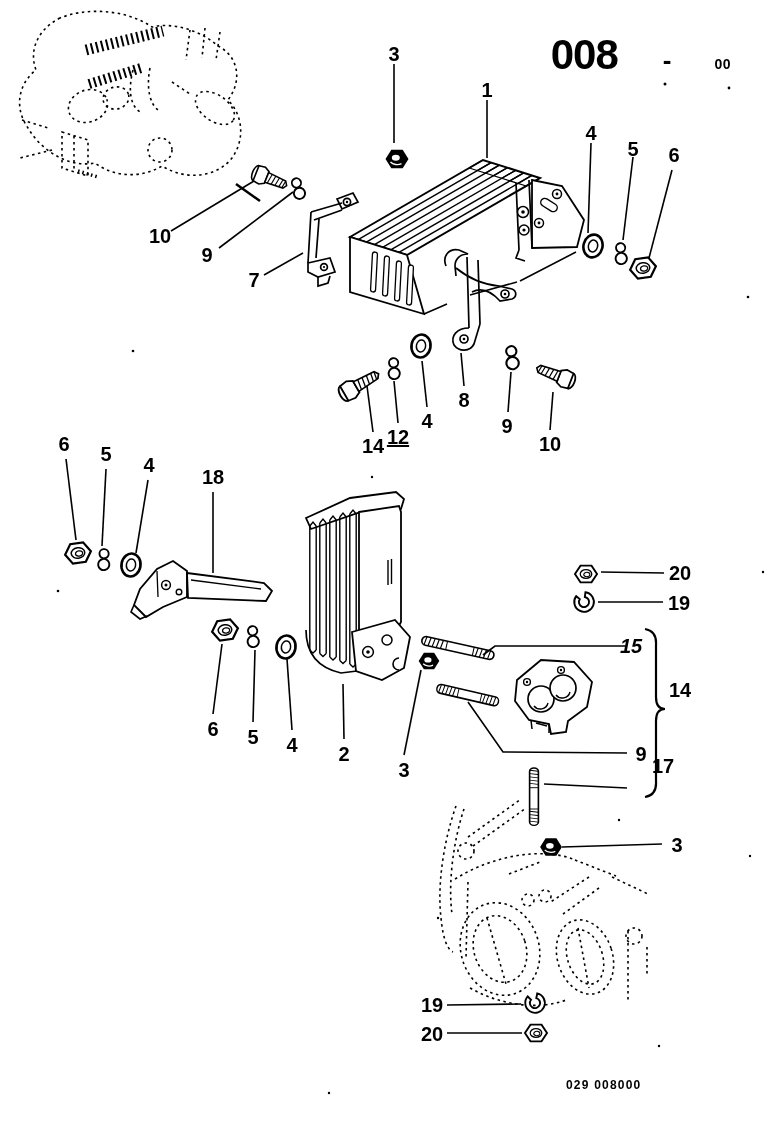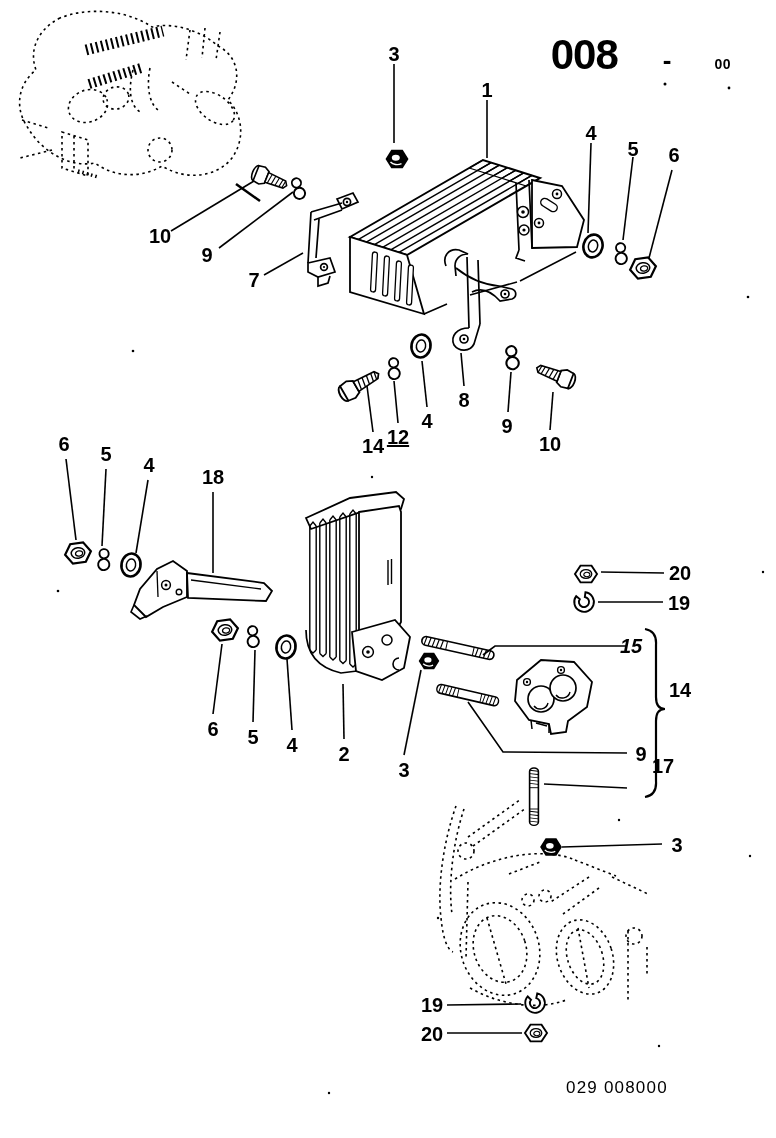--- a/index.html
+++ b/index.html
@@ -10,21 +10,21 @@
   }
   .header{
     position:absolute;top:34px;right:45px;
     display:flex;align-items:baseline;line-height:1;gap:40px;
   }
   .h-big{font-size:42px;font-weight:bold;letter-spacing:-1px;}
   .h-dash{font-size:26px;font-weight:bold;margin:0 3px 0 5px;}
   .h-small{font-size:14px;font-weight:bold;letter-spacing:0.5px;}
   .footer{
     position:absolute;left:566px;top:1078px;
-    font-size:17px;font-weight:normal;letter-spacing:1.2px;line-height:1.2;
+    font-size:12px;font-weight:bold;letter-spacing:1.2px;line-height:1.2;
   }
   #art{position:absolute;left:0;top:0;}
   #callouts{position:absolute;left:0;top:0;width:776px;height:1138px;}
   .callout{
     position:absolute;transform:translate(-50%,-50%);
     font-size:20px;font-weight:bold;line-height:1;white-space:nowrap;
   }
 </style>
 </head>
 <body>

